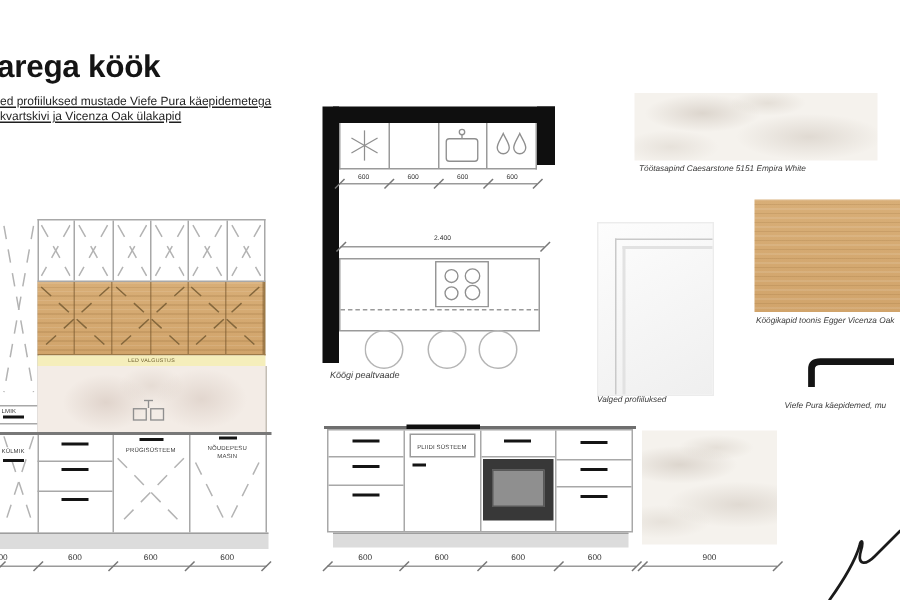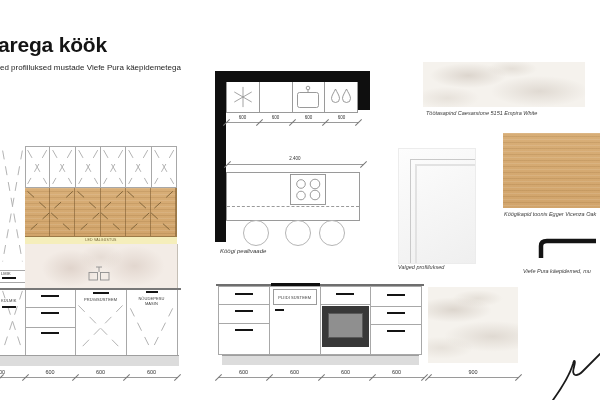--- a/index.html
+++ b/index.html
@@ -1,20 +1,20 @@
 <!DOCTYPE html>
 <html><head>
 <meta charset="utf-8">
 <style>
   html,body{margin:0;padding:0;background:#fff;}
   .sheet{position:relative;width:600px;height:400px;background:#fff;overflow:hidden;
          font-family:"Liberation Sans","DejaVu Sans",sans-serif;color:#222;}
   .a{position:absolute;}
   .title{left:-2px;top:33px;font-size:21px;font-weight:bold;color:#141414;letter-spacing:-.2px;white-space:nowrap;}
-  .sub{left:0;font-size:8px;color:#1f1f1f;white-space:nowrap;}
+  .sub{left:0;font-size:8px;color:#1f1f1f;white-space:nowrap;text-decoration:underline;}
   .cap{position:absolute;font-style:italic;font-size:5.5px;color:#3a3a3a;white-space:nowrap;}
   .dimtext{position:absolute;font-size:5.5px;color:#333;text-align:center;}
   .dimtext.sm{font-size:4.5px;}
   .dml{position:absolute;height:1px;background:#9a9a9a;}
   .tk{position:absolute;width:9px;height:1px;background:#777;transform:rotate(-45deg);margin-left:-4.5px;}
   .lbl{position:absolute;font-size:4px;color:#3b3b3b;text-align:center;letter-spacing:.1px;line-height:5px;}
   .hnd{position:absolute;background:#141414;height:2px;width:18px;left:50%;margin-left:-9px;}
   .hl{position:absolute;left:0;right:0;height:1px;background:#a8a8a8;}
   .xm{position:absolute;inset:2px;width:calc(100% - 4px);height:calc(100% - 4px);}
   .xm line{stroke:#b3b3b3;stroke-width:1;stroke-dasharray:9 7;vector-effect:non-scaling-stroke;}
@@ -42,20 +42,21 @@
   .pc{flex:1;position:relative;border-right:1px solid #9a9a9a;display:flex;align-items:center;justify-content:center;}
   .pc:last-child{border-right:none;}
 </style>
 </head>
 <body>
 
 <div class="sheet">
 
   <div class="a title">arega köök</div>
   <div class="a sub" style="top:63px">ed profiiluksed mustade Viefe Pura käepidemetega</div>
+  <div class="a sub" style="top:73px">kvartskivi ja Vicenza Oak ülakapid</div>
 
   <div class="a" style="left:0;top:146px;width:182px;height:242px">
 
     <div class="a" style="left:0;top:0;width:25px;height:210px;border-right:1px solid #a8a8a8">
       <svg class="xm" style="top:1px;height:118px" viewBox="0 0 100 100" preserveAspectRatio="none">
           <line x1="3" y1="3" x2="97" y2="97"></line>
           <line x1="97" y1="3" x2="3" y2="97"></line>
         </svg>
       <div class="hl" style="top:124px"></div>
       <div class="lbl" style="left:1px;top:125px;text-align:left">LMIK</div>

